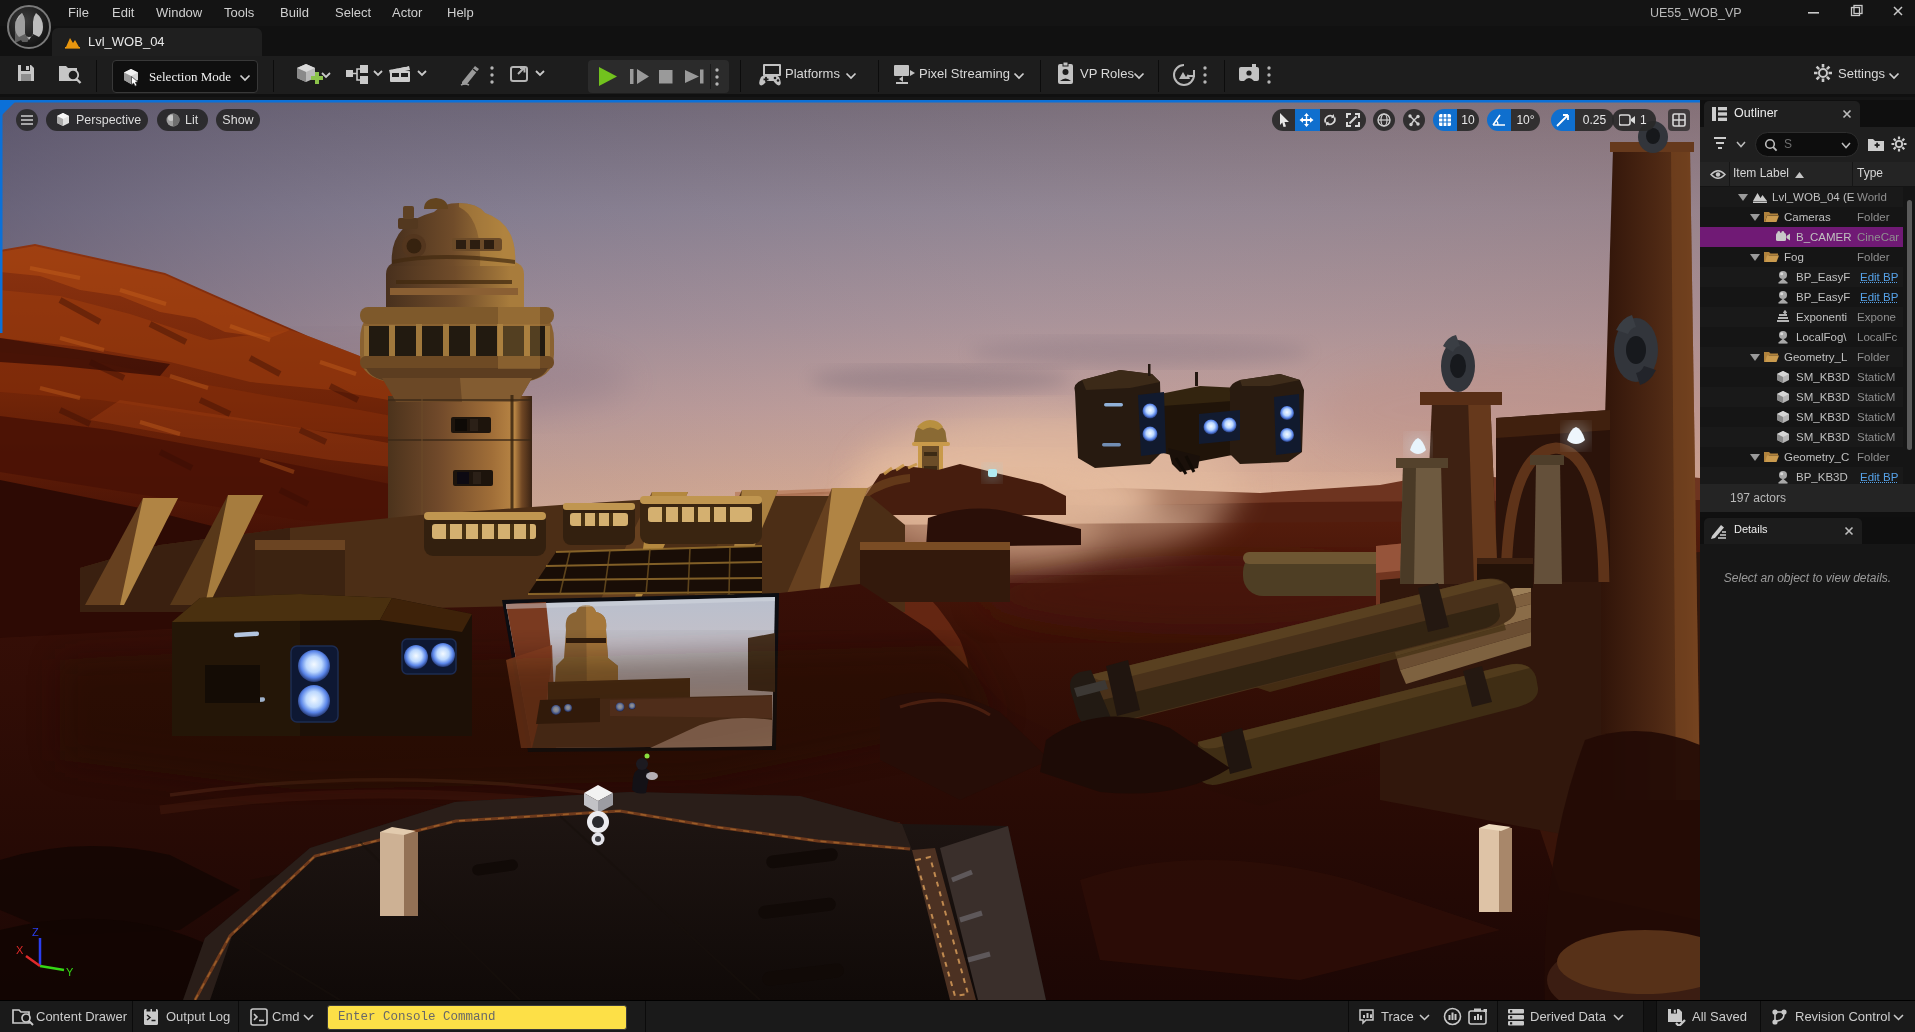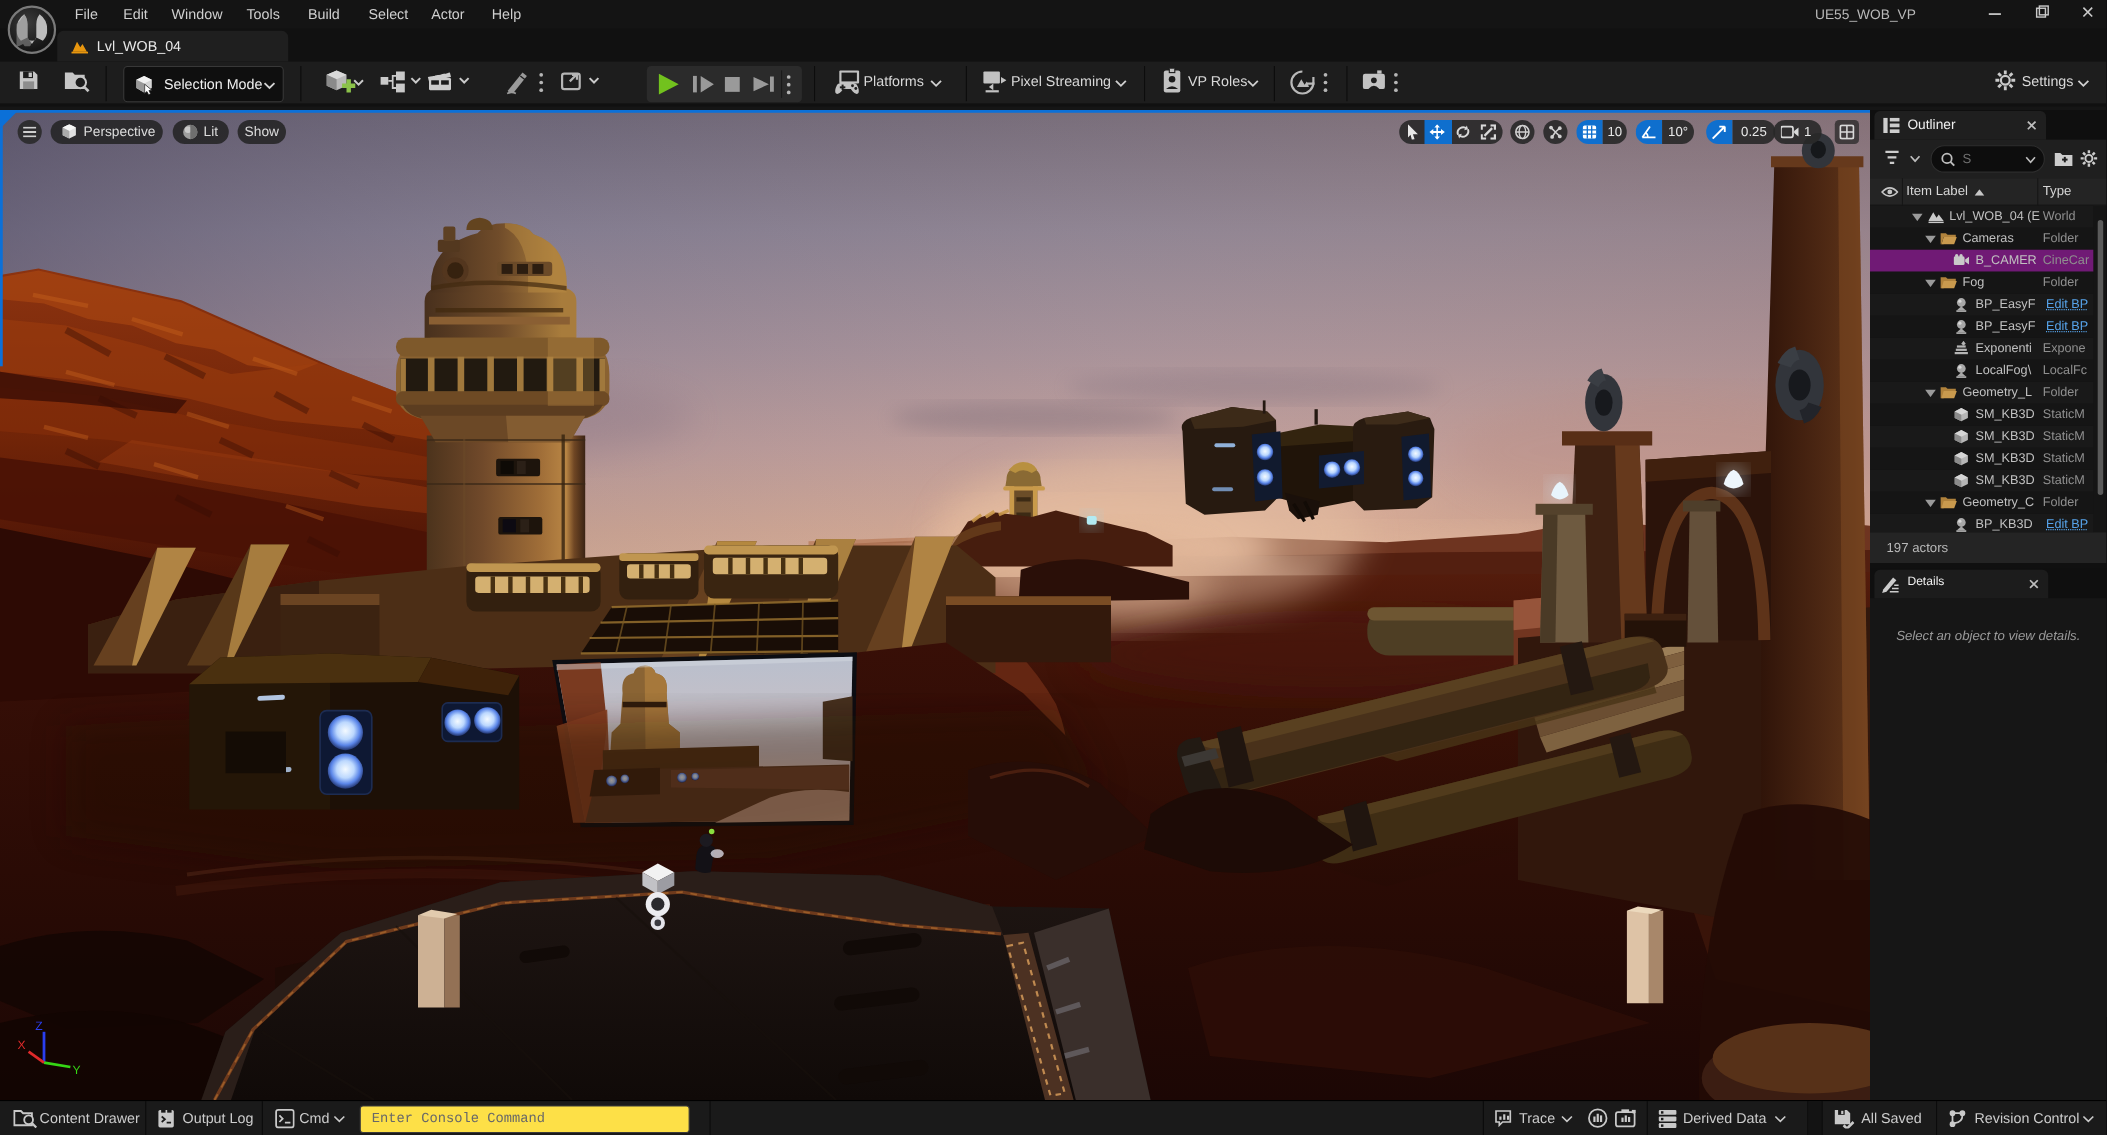--- a/index.html
+++ b/index.html
@@ -68,21 +68,21 @@
       <rect x="6" y="3" width="9" height="6" fill="#1d1d1d"></rect>
         <rect x="11" y="4" width="3" height="4" fill="#c6c6c6"></rect>
       <rect x="6" y="12" width="10" height="7" fill="#8d8d8d"></rect>
     </svg>
     <svg class="ticon" style="left:57px" width="26" height="24" viewBox="0 0 26 24">
       <path d="M2 4 h7 l2 2 h9 v13 h-18 z" fill="#c6c6c6"></path>
       <circle cx="16" cy="13" r="5.2" fill="#1d1d1d" stroke="#c6c6c6" stroke-width="1.8"></circle>
       <path d="M19.5 17 l4 4" stroke="#c6c6c6" stroke-width="2.4"></path>
     </svg>
     <div class="tdiv" style="left:96px"></div>
-    <div class="abs" style="left:112px;top:4px;width:146px;height:33px;background:#0f0f0f;border:1px solid #383838;border-radius:4px;color:#f0f0f0;font-size:13px;line-height:31px;">
+    <div class="abs" style="left:112px;top:4px;width:146px;height:33px;background:#0f0f0f;border:1px solid #383838;border-radius:4px;color:#f0f0f0;font-size:13px;line-height:31px;font-family:Liberation Serif, serif;">
       <svg class="abs" style="left:9px;top:7px" width="19" height="19" viewBox="0 0 19 19">
         <path d="M9 1 L16 4.5 V12 L9 16 L2 12 V4.5 Z" fill="#d6d6d6"></path>
         <path d="M9 1 L16 4.5 L9 8 L2 4.5 Z" fill="#f2f2f2"></path>
         <path d="M9 8 V16 L2 12 V4.5 Z" fill="#9a9a9a"></path>
         <path d="M9.5 8.5 l6.5 5.5 l-2.6.3 l1.5 3 l-1.8.9 l-1.5-3 l-2.1 1.7 z" fill="#ffffff" stroke="#222" stroke-width=".7"></path>
       </svg>
       <span style="margin-left:36px">Selection Mode</span>
       <svg class="abs" style="left:126px;top:13px" width="12" height="8" viewBox="0 0 12 8">
           <path d="M1.5 1.5 L6 6 L10.5 1.5" fill="none" stroke="#d0d0d0" stroke-width="1.7"></path>
         </svg>
@@ -934,21 +934,21 @@
             <circle cx="7" cy="5" r="4" fill="#a8a8a8"></circle>
             <circle cx="5.7" cy="3.8" r="1.5" fill="#d8d8d8"></circle>
             <path d="M3 12 l4 -3.5 l4 3.5 z" fill="#a8a8a8"></path>
             <rect x="2.5" y="12" width="9" height="1.6" fill="#a8a8a8"></rect>
           </svg>
         <span class="abs" style="left:96px">BP_KB3D</span>
           <span class="rlink">Edit BP</span>
       </div>
     </div>
 
-    <div class="abs" style="left:0;top:384px;width:215px;height:28px;background:#242424;color:#b9b9b9;font-size:12px;line-height:28px;"><span style="margin-left:15px">197 actors</span></div>
+    <div class="abs" style="left:0;top:384px;width:215px;height:28px;background:#242424;color:#b9b9b9;font-size:12px;line-height:28px;"><span style="margin-left:30px">197 actors</span></div>
 
     <div class="abs" style="left:207px;top:100px;width:5px;height:250px;background:#5a5a5a;border-radius:3px;"></div>
 
     <div class="abs" style="left:0;top:412px;width:215px;height:5px;background:#101010;"></div>
     <div class="abs" style="left:0;top:417px;width:215px;height:27px;background:#0f0f0f;"></div>
     <div class="abs" style="left:4px;top:418px;width:158px;height:26px;background:#1c1c1c;border-radius:5px 5px 0 0;">
       <svg class="abs" style="left:7px;top:5px" width="16" height="16" viewBox="0 0 16 16">
         <path d="M1 13 L10 2 l3 2.5 L4 15 l-4 1 z" fill="#cdcdcd"></path>
         <path d="M7 15 h8 M9 12 h6 M11 9 h4" stroke="#cdcdcd" stroke-width="1.4"></path>
       </svg>

